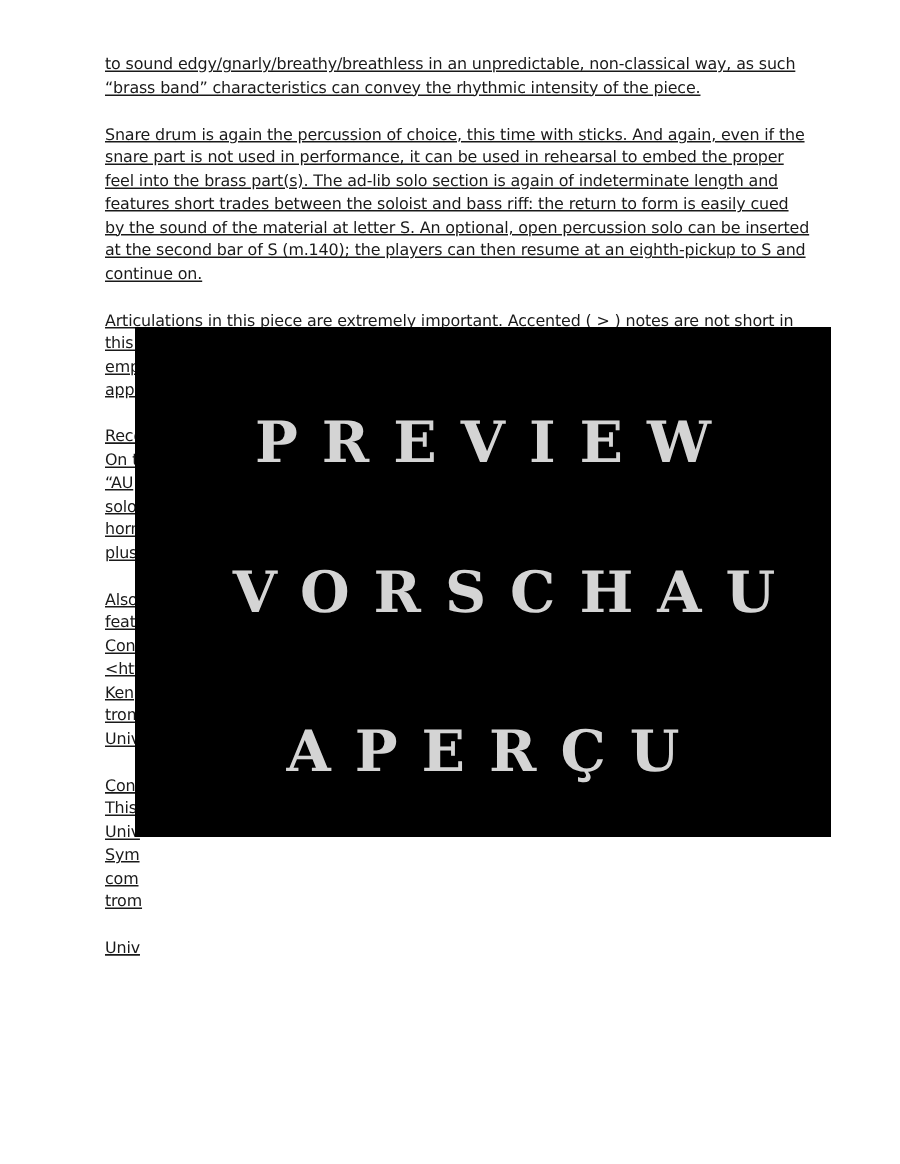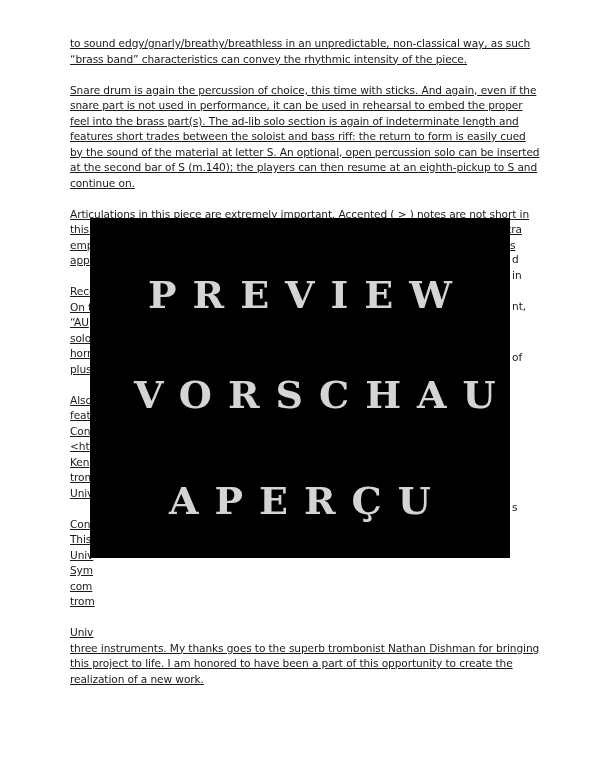--- a/index.html
+++ b/index.html
@@ -7,20 +7,21 @@
     width: 600px; height: 776px; background: #ffffff; position: relative; overflow: hidden;
     font-family: "DejaVu Sans", sans-serif; color: #1a1a1a;
   }
   .page { position: absolute; left: 70px; top: 36px; width: 470px; }
   .para { font-size: 10.6px; line-height: 15.5px; margin: 0 0 15.5px 0; letter-spacing: -0.1px; text-decoration: underline; }
   .heading { text-decoration: underline; display: block; }
   .overlay {
     position: absolute; left: 90px; top: 218px; width: 420px; height: 340px;
     background: #000000; display: flex; flex-direction: column; align-items: center;
     justify-content: center;
+    padding-left: 44px;
   }
   .wm {
     font-family: "DejaVu Serif", serif; font-weight: bold; color: #d4d4d4;
     font-size: 38px; letter-spacing: 16px; line-height: 1; text-align: center;
     padding-left: 16px;
   }
   .wm1 { position: absolute; top: 58px; left: 0; right: 0; }
   .wm2 { position: absolute; top: 158px; left: 0; right: 0; margin-left: 28px; }
   .wm3 { position: absolute; top: 264px; left: 0; right: 0; }
 </style>
@@ -55,21 +56,20 @@
     <span class="heading">Con</span>
     <div>This</div>
     <div>Univ</div>
     <div>Sym</div>
     <div>com</div>
     <div>trom</div>
   </div>
 
   <div class="para">
     <span class="heading">Univ</span>
-    <div>three instruments. My thanks goes to the superb trombonist Nathan Dishman for bringing this project to life. I am honored to have been a part of this opportunity to create the realization of a new work.</div>
   </div>
 </div>
 
 <div style="position:absolute;left:512px;top:252px;font-size:10.6px;line-height:15.5px;">
   <div>d</div>
   <div>in</div>
   <div>&nbsp;</div>
   <div>nt,</div>
 </div>
 <div style="position:absolute;left:512px;top:350px;font-size:10.6px;line-height:15.5px;">of</div>

